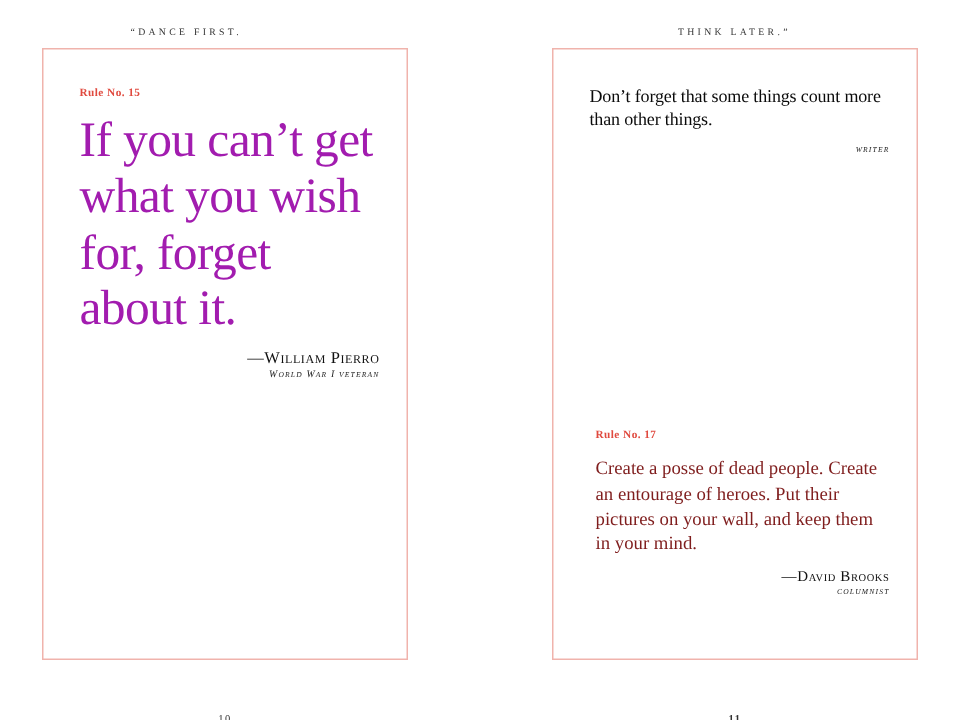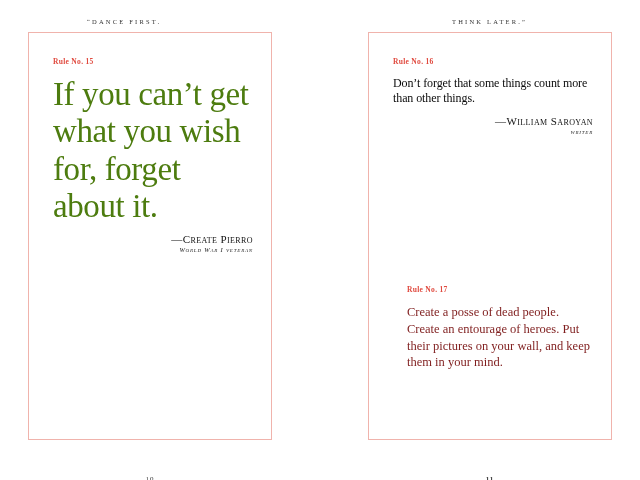--- a/index.html
+++ b/index.html
@@ -74,21 +74,21 @@
     color: #e04a3f;
     margin: 0 0 10px 0;
   }
 
   .quote-big {
     font-family: "Liberation Serif", serif;
     font-size: 33px;
     line-height: 1.13;
     letter-spacing: -0.4px;
     margin: 0;
-    color: #4d7c0f;
+    color: #a21caf;
   }
 
   .quote-med {
     font-family: "Liberation Serif", serif;
     font-size: 12px;
     line-height: 1.28;
     margin: 0;
     color: #0a0a0a;
     letter-spacing: -0.1px;
   }
@@ -125,63 +125,65 @@
     color: #222;
     display: block;
     margin-top: 1px;
   }
 
   .block + .block {
     margin-top: 0;
   }
   .entry-2 {
     position: absolute;
-    left: 14px;
+    left: 4px;
     right: 0;
     top: 228px;
   }
 </style>
 </head>
 <body>
 
 <div class="spread">
 
   <div class="running-head left">“DANCE FIRST.</div>
   <div class="running-head right">THINK LATER.”</div>
 
   <div class="page left">
     <div class="page-inner">
 
       <div class="block">
         <div class="rule-no">Rule No. 15</div>
         <p class="quote-big">If you can’t get what you wish for, forget about it.</p>
         <div class="attrib">
-          <span class="name">—Create Pierro</span>
+          <span class="name">—William Pierro</span>
           <span class="role">World War I veteran</span>
         </div>
       </div>
 
     </div>
   </div>
   <div class="folio left">10</div>
 
   <div class="page right">
     <div class="page-inner">
 
       <div class="block">
-        <div class="rule-no">Rule No. 16</div>
         <p class="quote-med">Don’t forget that some things count more than other things.</p>
         <div class="attrib">
-          <span class="name">—William Saroyan</span>
           <span class="role">writer</span>
         </div>
       </div>
 
       <div class="block entry-2">
         <div class="rule-no">Rule No. 17</div>
         <p class="quote-small">Create a posse of dead people. Create an entourage of heroes. Put their pictures on your wall, and keep them in your mind.</p>
+        <div class="attrib">
+          <span class="name small">—David Brooks</span>
+          <span class="role">columnist</span>
+        </div>
       </div>
 
     </div>
   </div>
   <div class="folio right">11</div>
 
 </div>
 
 </body></html>

